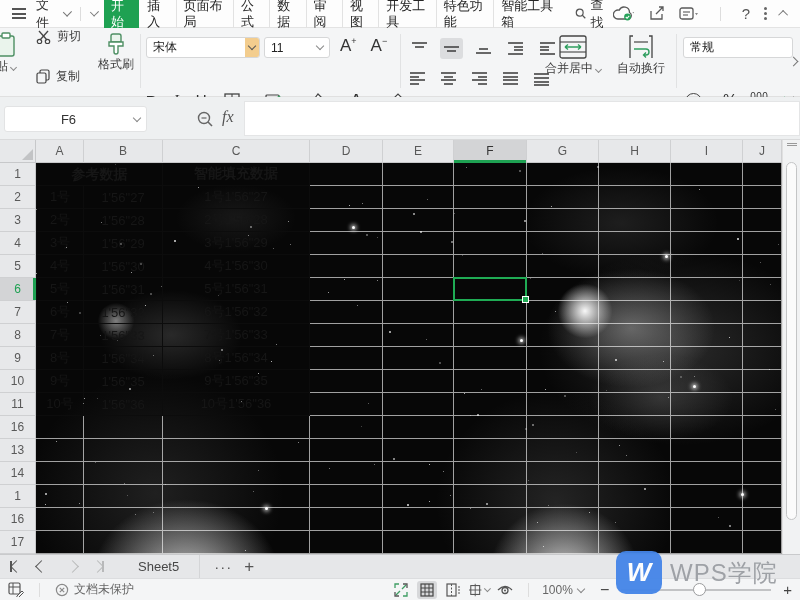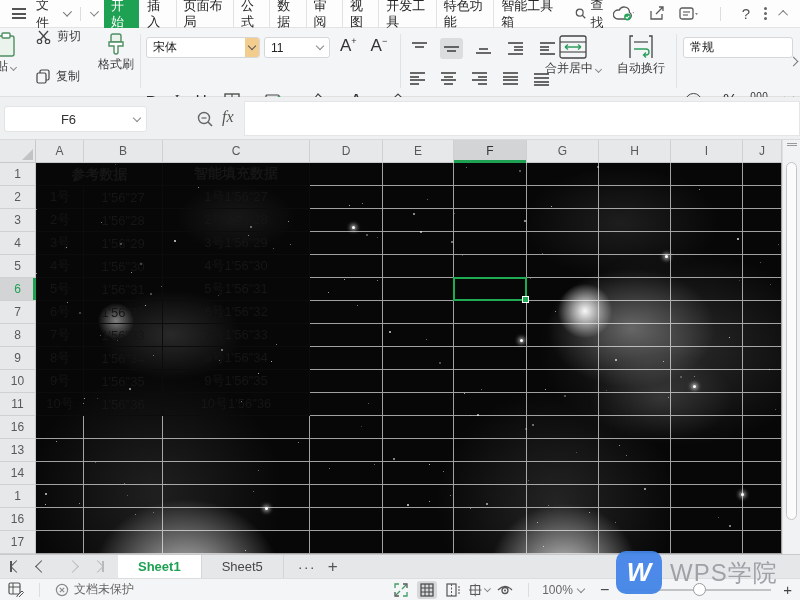--- a/index.html
+++ b/index.html
@@ -762,21 +762,20 @@
       <span class="navbar-edge"></span>
       <i class="navarr"></i>
     </span>
   <i class="navarr" style="margin-left:16px;"></i>
   <i class="navarr r dis" style="margin-left:22px;"></i>
   <span class="row" style="gap:0;margin-left:16px;margin-right:14px;">
       <i class="navarr r dis"></i>
       <span class="navbar-edge dis"></span>
     </span>
   <div id="sheet-tabs" class="row">
-      <span class="sheet-tab active">Sheet1</span>
       <span class="sheet-tab">Sheet5</span>
     </div>
   <span style="margin-left:14px;font-size:15px;color:#555;letter-spacing:1px;">···</span>
   <span style="margin-left:12px;font-size:17px;color:#555;">+</span>
 
 </div>
 
 <div id="statusbar" class="abs">
   <svg width="16" height="15" viewBox="0 0 16 15" style="margin:0 8px;">
     <rect x="1" y="1" width="11" height="11" rx="1.5" fill="none" stroke="#555" stroke-width="1.2"></rect>

